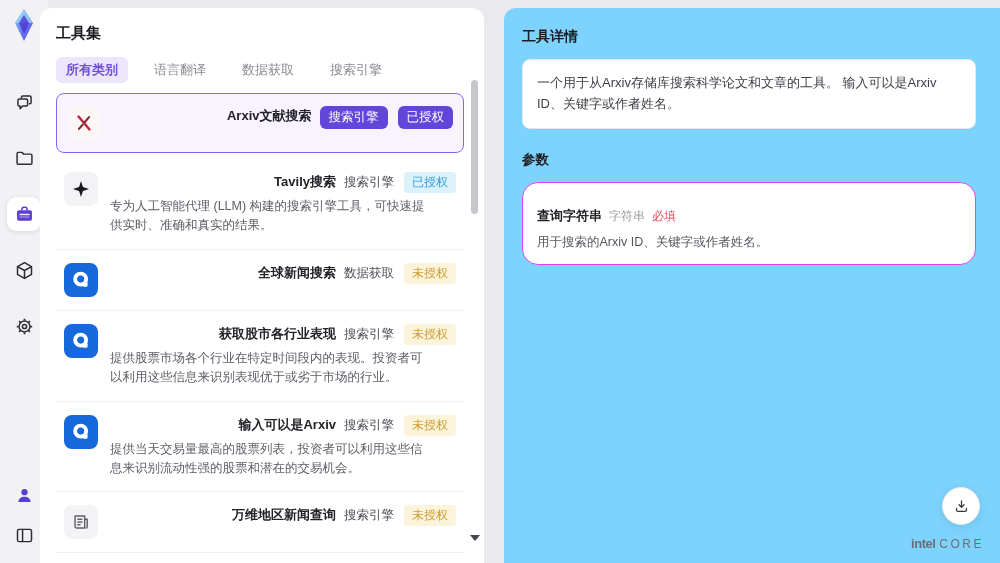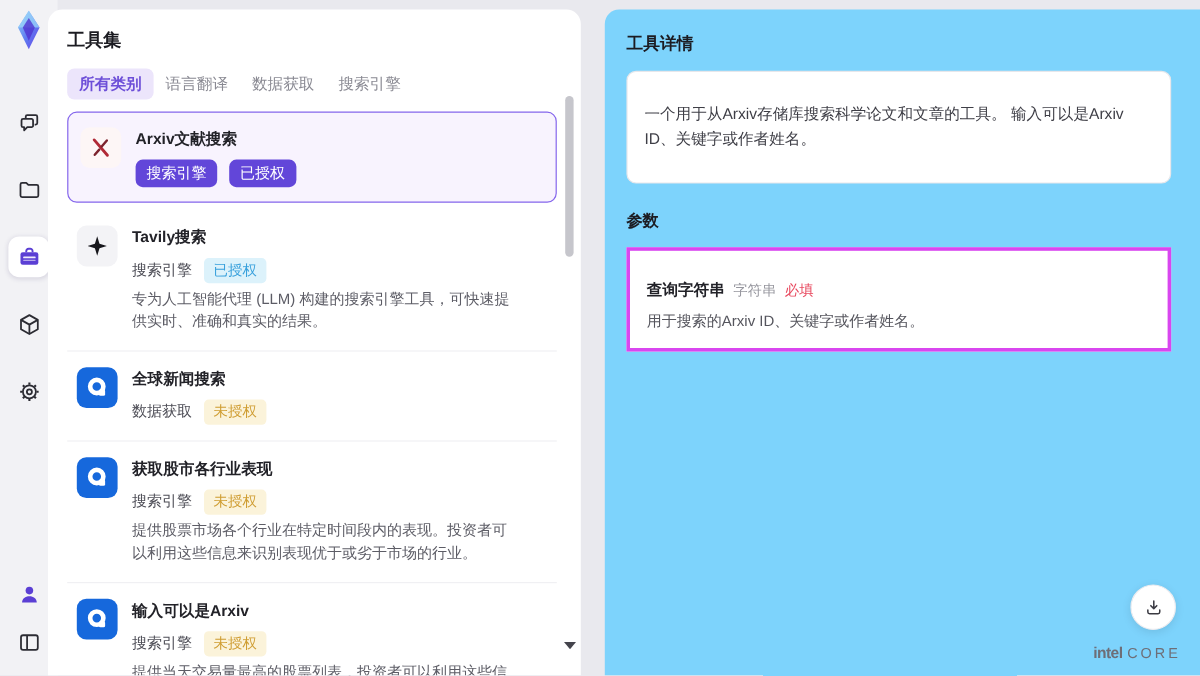--- a/index.html
+++ b/index.html
@@ -12,55 +12,55 @@
   .nav { display:flex; flex-direction:column; align-items:center; gap:22px; margin-top:42px; }
   .nav-item { width:34px; height:34px; display:flex; align-items:center; justify-content:center; border-radius:9px; cursor:pointer; }
   .nav-item svg { width:21px; height:21px; }
   .nav-item.active { background:#ffffff; box-shadow:0 1px 4px rgba(40,30,90,.14); }
   .sidebar-bottom { margin-top:auto; display:flex; flex-direction:column; align-items:center; gap:12px; padding-bottom:14px; }
   .sidebar-bottom .nav-item { width:28px; height:28px; }
 
   
   .list-panel { position:absolute; left:40px; top:8px; width:444px; bottom:0; background:#ffffff; border-radius:12px 12px 0 0; padding:16px 20px 0 16px; overflow:hidden; }
   .list-title { font-size:15px; font-weight:bold; color:#1c1c22; }
-  .tabs { display:flex; gap:0; margin-top:14px; align-items:center; }
+  .tabs { display:flex; gap:16px; margin-top:14px; align-items:center; }
   .tab { font-size:13px; color:#8a8a93; padding:4px 10px; border-radius:6px; cursor:pointer; white-space:nowrap; }
   .tab.active { background:#ece5fb; color:#6d4fd8; font-weight:bold; }
   .tools { margin-top:10px; }
 
   .tool-card { display:flex; gap:12px; padding:13px 8px; border-bottom:1px solid #f0f0f3; cursor:pointer; position:relative; }
   .tool-card.selected { border:1px solid #8465ec; background:#f8f3fe; border-radius:8px; padding:12px 10px; margin-bottom:6px; }
   .tool-icon { width:34px; height:34px; border-radius:8px; flex-shrink:0; display:flex; align-items:center; justify-content:center; overflow:hidden; }
   .tool-icon svg { width:22px; height:22px; }
   .tool-icon.arxiv { background:#fdf6f6; }
   .tool-icon.gray { background:#f3f3f6; }
   .tool-icon.blue { background:#1668dc; }
   .tool-main { flex:1; min-width:0; }
-  .tool-header { display:flex; justify-content:flex-end; align-items:flex-start; gap:8px;flex-direction:column; }
+  .tool-header { display:flex; justify-content:flex-end; align-items:flex-start; gap:8px; }
   .tool-name { font-size:13px; font-weight:bold; color:#222228; padding-top:1px; }
   .tool-meta { display:flex; gap:10px; align-items:center; flex-shrink:0; }
   .tool-category { font-size:12.5px; color:#4e4e57; }
   .pill { font-size:12px; padding:2px 8px; border-radius:4px; white-space:nowrap; }
   .pill.authorized { background:#dcf2fb; color:#37a0dc; }
   .pill.unauthorized { background:#fbf3da; color:#cf9d32; }
   .tool-card.selected .tool-category,
   .tool-card.selected .pill { background:#6246d9; color:#ffffff; font-size:12.5px; padding:3px 9px; border-radius:6px; }
   .tool-desc { font-size:12.5px; color:#5d5d66; line-height:1.55; margin-top:4px; max-width:322px; }
 
   
   .scrollbar { position:absolute; right:6px; top:64px; bottom:8px; width:7px; }
   .scroll-thumb { position:absolute; top:8px; left:0; width:7px; height:134px; background:#c6c6cc; border-radius:4px; cursor:pointer; }
   .scroll-arrow { position:absolute; bottom:14px; left:-1px; width:0; height:0; border-left:5px solid transparent; border-right:5px solid transparent; border-top:6px solid #44444c; cursor:pointer; }
 
   
   .detail-panel { position:absolute; left:504px; top:8px; right:0; bottom:0; background:#7dd3fc; border-radius:12px 0 0 0; padding:20px 24px 0 18px; }
   .detail-title { font-size:14px; font-weight:bold; color:#1c1c22; }
   .section-heading { font-size:13.5px; font-weight:bold; color:#1c1c22; margin-top:22px; }
-  .intro-box { margin-top:13px; border:1px solid #e7e7eb; border-radius:8px; background:#fff; padding:25px 14px; font-size:13px; color:#3e3e46; line-height:1.6; }
-  .param-box { margin-top:13px; border:3px solid #d946ef; border-radius:0; background:#fff; padding:13px 14px; }
+  .intro-box { margin-top:13px; border:1px solid #e7e7eb; border-radius:8px; background:#fff; padding:13px 14px; font-size:13px; color:#3e3e46; line-height:1.6; }
+  .param-box { margin-top:13px; border:1px solid #d946ef; border-radius:16px; background:#fff; padding:13px 14px; }
   .param-header { display:flex; align-items:baseline; gap:7px; }
   .param-name { font-size:13px; font-weight:bold; color:#222228; }
   .param-type { font-size:12px; color:#97979f; }
   .param-required { font-size:12px; color:#e8495f;margin-top:12px; }
   .param-desc { font-size:12.5px; color:#55555d; margin-top:9px; }
 
   
   .download-btn { position:absolute; right:20px; bottom:38px; width:38px; height:38px; border-radius:50%; background:#ffffff; border:1px solid #ececf0; box-shadow:0 2px 8px rgba(0,0,0,.10); display:flex; align-items:center; justify-content:center; cursor:pointer; }
   .download-btn svg { width:17px; height:17px; }
   .intel-logo { position:absolute; right:16px; bottom:12px; color:#6e6e77; display:flex; align-items:baseline; gap:4px; }

